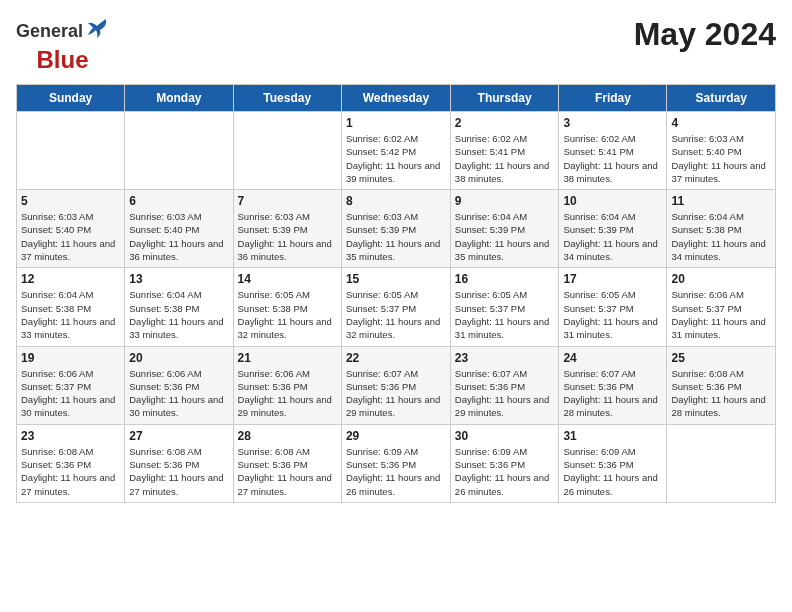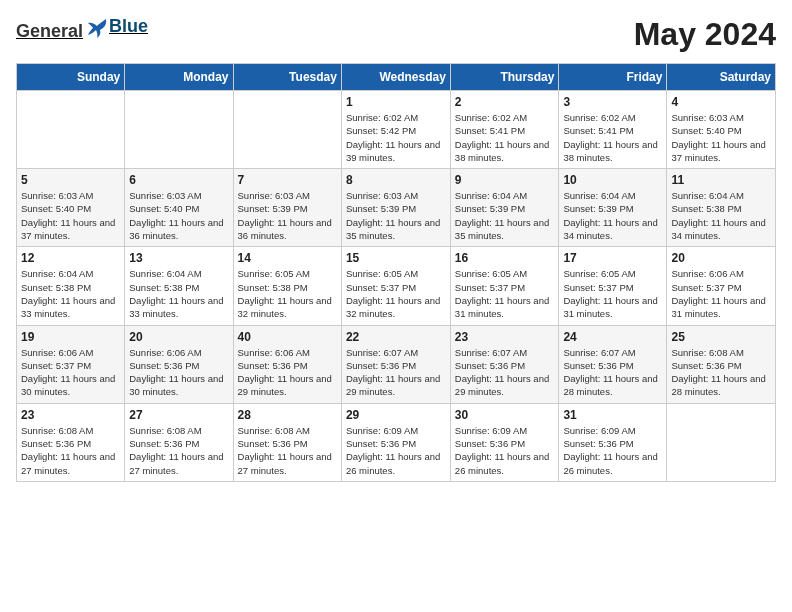--- a/index.html
+++ b/index.html
@@ -20,23 +20,23 @@
       display: flex;
       align-items: center;
       gap: 4px;
     }
     .logo-text-general {
       font-size: 18px;
       font-weight: bold;
       color: #333;
     }
     .logo-text-blue {
-      font-size: 18px;
-      font-weight: bold;
-      color: #0c4a6e;
+      font-size: 24px;
+      font-weight: bold;
+      color: #b91c1c;
     }
     .title-area {
       text-align: right;
     }
     .month-year {
       font-size: 32px;
       font-weight: bold;
       color: #222;
     }
     .location {
@@ -46,21 +46,21 @@
     .calendar {
       width: 100%;
       border-collapse: collapse;
     }
     .calendar th {
       background: #1a5fa8;
       color: #fff;
       font-size: 12px;
       font-weight: bold;
       padding: 6px 4px;
-      text-align: right;
+      text-align: center;
       border: 1px solid #ccc;
     }
     .calendar td {
       vertical-align: top;
       border: 1px solid #ccc;
       padding: 4px;
       font-size: 10px;
       color: #333;
       width: 110px;
       min-height: 80px;
@@ -82,21 +82,21 @@
     }
     .empty-cell {
       background: #fff !important;
     }
   </style>
 </head>
 <body>
 
 <div class="header-area">
   <div class="logo">
-    <div style="display:flex;flex-direction:row;align-items:flex-start;text-decoration:underline;">
+    <div style="display:flex;flex-direction:column;align-items:center;">
       <div style="display:flex;align-items:center;gap:2px;">
         <span class="logo-text-general">General</span>
         <span style="color:#1a5fa8;font-size:22px;">
           <svg width="24" height="24" viewBox="0 0 24 24" fill="#1a5fa8">
             <path d="M21 3 C21 3 15 7 12 10 C10 8 6 6 3 7 C5 9 7 10 8 12 C6 14 4 16 3 19 C6 18 9 16 11 14 C12 16 13 19 12 22 C15 20 16 17 15 14 C18 12 22 10 21 3Z"></path>
           </svg>
         </span>
       </div>
       <span class="logo-text-blue">Blue</span>
     </div>
@@ -243,21 +243,21 @@
 Sunset: 5:37 PM
 Daylight: 11 hours and 30 minutes.</div>
         </td>
         <td>
           <div class="day-number">20</div>
           <div class="day-info" style="white-space: pre-line;">Sunrise: 6:06 AM
 Sunset: 5:36 PM
 Daylight: 11 hours and 30 minutes.</div>
         </td>
         <td>
-          <div class="day-number">40</div>
+          <div class="day-number">21</div>
           <div class="day-info" style="white-space: pre-line;">Sunrise: 6:06 AM
 Sunset: 5:36 PM
 Daylight: 11 hours and 29 minutes.</div>
         </td>
         <td>
           <div class="day-number">22</div>
           <div class="day-info" style="white-space: pre-line;">Sunrise: 6:07 AM
 Sunset: 5:36 PM
 Daylight: 11 hours and 29 minutes.</div>
         </td>

